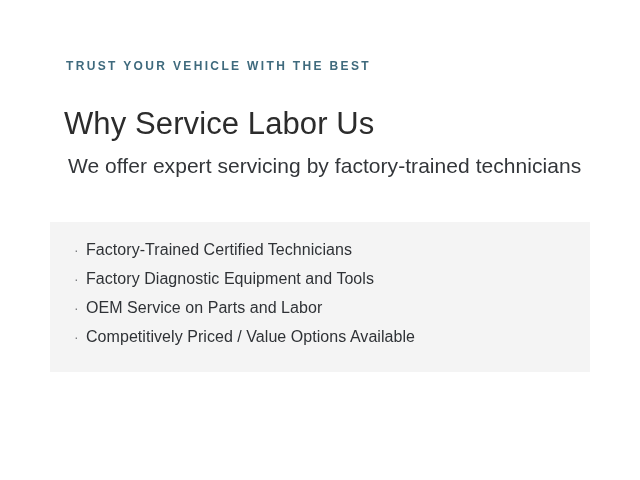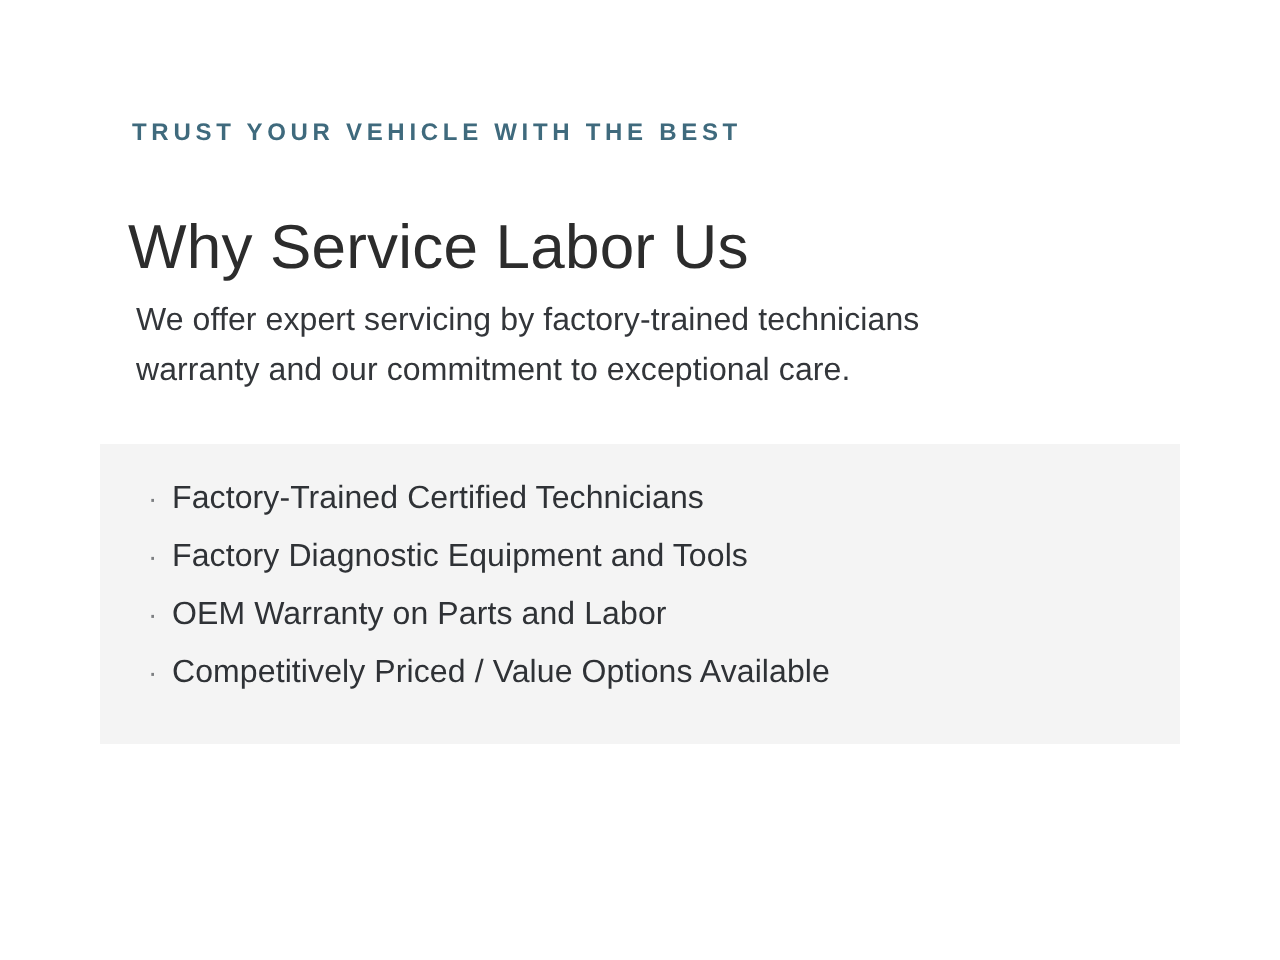--- a/index.html
+++ b/index.html
@@ -49,21 +49,21 @@
     line-height: 38px;
     white-space: nowrap;
   }
 
   
   .intro {
     position: absolute;
     left: 68px;
     top: 132px;
     width: 500px;
-    font-size: 16px;
+    font-size: 21px;
     font-weight: 400;
     color: #33363a;
     line-height: 25px;
     letter-spacing: 0.05px;
   }
   .intro .line {
     display: block;
     white-space: nowrap;
   }
 
@@ -110,36 +110,35 @@
 <body>
 
 <div class="page">
 
   <div class="kicker">TRUST YOUR VEHICLE WITH THE BEST</div>
 
   <h1 class="heading">Why Service Labor Us</h1>
 
   <p class="intro">
     <span class="line">We offer expert servicing by factory-trained technicians</span>
-    <span class="line">warranty and our commitment to exceptional care.</span>
   </p>
 
   <div class="panel">
     <ul class="feature-list">
       <li class="feature-item">
         <span class="feature-bullet">·</span>
         <span class="feature-label">Factory-Trained Certified Technicians</span>
       </li>
       <li class="feature-item">
         <span class="feature-bullet">·</span>
         <span class="feature-label">Factory Diagnostic Equipment and Tools</span>
       </li>
       <li class="feature-item">
         <span class="feature-bullet">·</span>
-        <span class="feature-label">OEM Warranty on Parts and Labor</span>
+        <span class="feature-label">OEM Service on Parts and Labor</span>
       </li>
       <li class="feature-item">
         <span class="feature-bullet">·</span>
         <span class="feature-label">Competitively Priced / Value Options Available</span>
       </li>
     </ul>
   </div>
 
 </div>
 

